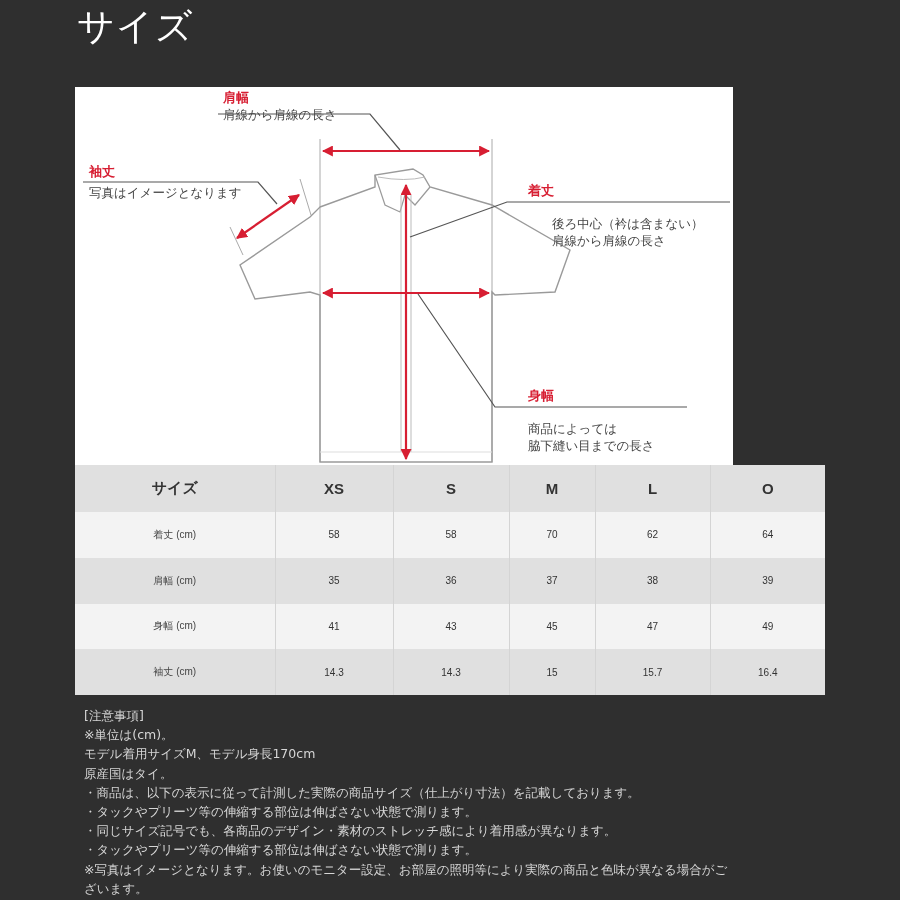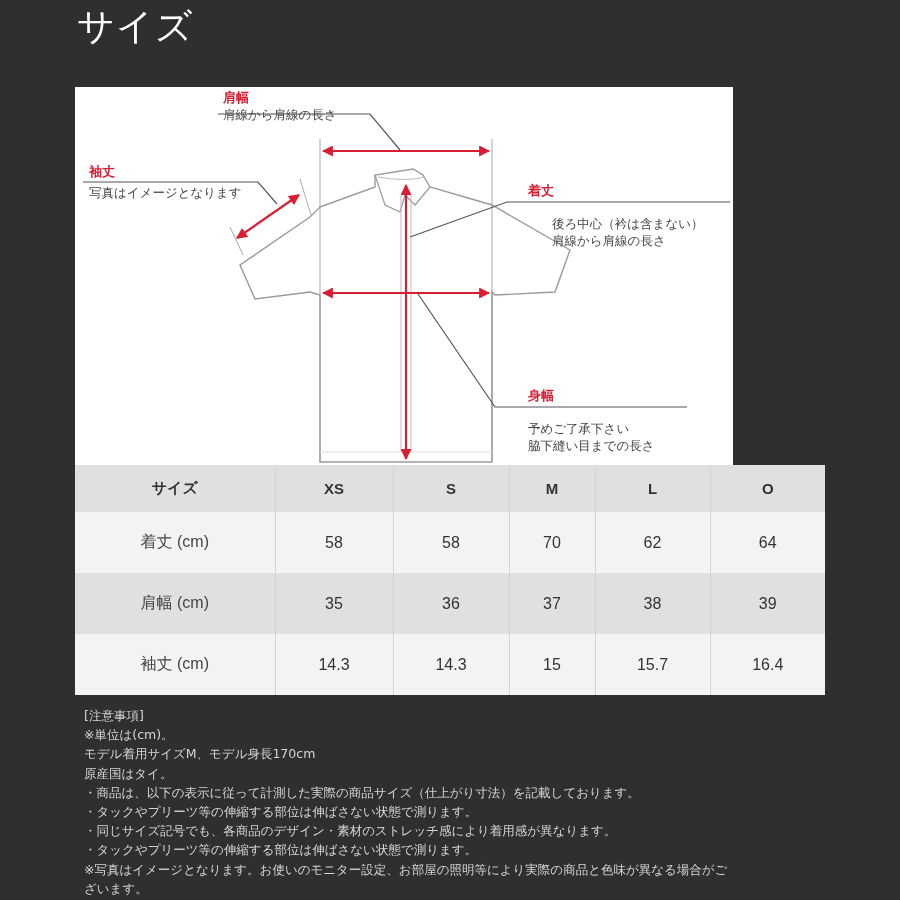--- a/index.html
+++ b/index.html
@@ -21,21 +21,21 @@
   .diagram svg { position:absolute; left:0; top:0; }
   .dlabel { position:absolute; font-size:12.5px; color:#444; line-height:17px; white-space:nowrap; }
   .dlabel .head { color:#d71e32; font-weight:bold; font-size:13px; display:block; }
 
   .size-table {
     position:absolute; left:75px; top:465px; width:750px; height:230px;
     border-collapse:collapse; table-layout:fixed;
     font-family:"Liberation Sans","DejaVu Sans",sans-serif;
   }
   .size-table th, .size-table td {
-    text-align:center; color:#333; font-size:16px;
+    text-align:center; color:#333; font-size:10px;
     border-right:1px solid #d4d4d4; padding:0;
   }
   .size-table th:last-child, .size-table td:last-child { border-right:none; }
   .size-table thead th { background:#e0e0e0; font-weight:bold; height:47px; font-size:15px; }
   .size-table tbody tr td { height:45.5px; }
   .size-table tbody tr:nth-child(odd) td { background:#f3f3f3; }
   .size-table tbody tr:nth-child(even) td { background:#e0e0e0; }
   .size-table .rowhead { color:#444; }
 
   .notes {
@@ -96,21 +96,21 @@
   </div>
 
   <div class="dlabel" style="left:453px; top:95px;">
     <span class="head" style="margin-bottom:16px;">着丈</span>
     <span style="display:block; padding-left:24px;">後ろ中心（衿は含まない）</span>
     <span style="display:block; padding-left:24px;">肩線から肩線の長さ</span>
   </div>
 
   <div class="dlabel" style="left:453px; top:300px;">
     <span class="head" style="margin-bottom:16px;">身幅</span>
-    <span style="display:block;">予めご了承下さい</span>
+    <span style="display:block;">商品によっては</span>
     <span style="display:block;">脇下縫い目までの長さ</span>
   </div>
 </div>
 
 <table class="size-table">
   <colgroup>
     <col style="width:200px">
       <col style="width:118px">
       <col style="width:116px">
       <col style="width:86px">
@@ -138,20 +138,28 @@
     </tr>
     <tr>
       <td class="rowhead">肩幅 (cm)</td>
       <td>35</td>
       <td>36</td>
       <td>37</td>
       <td>38</td>
       <td>39</td>
     </tr>
     <tr>
+      <td class="rowhead">身幅 (cm)</td>
+      <td>41</td>
+      <td>43</td>
+      <td>45</td>
+      <td>47</td>
+      <td>49</td>
+    </tr>
+    <tr>
       <td class="rowhead">袖丈 (cm)</td>
       <td>14.3</td>
       <td>14.3</td>
       <td>15</td>
       <td>15.7</td>
       <td>16.4</td>
     </tr>
   </tbody>
 </table>
 

